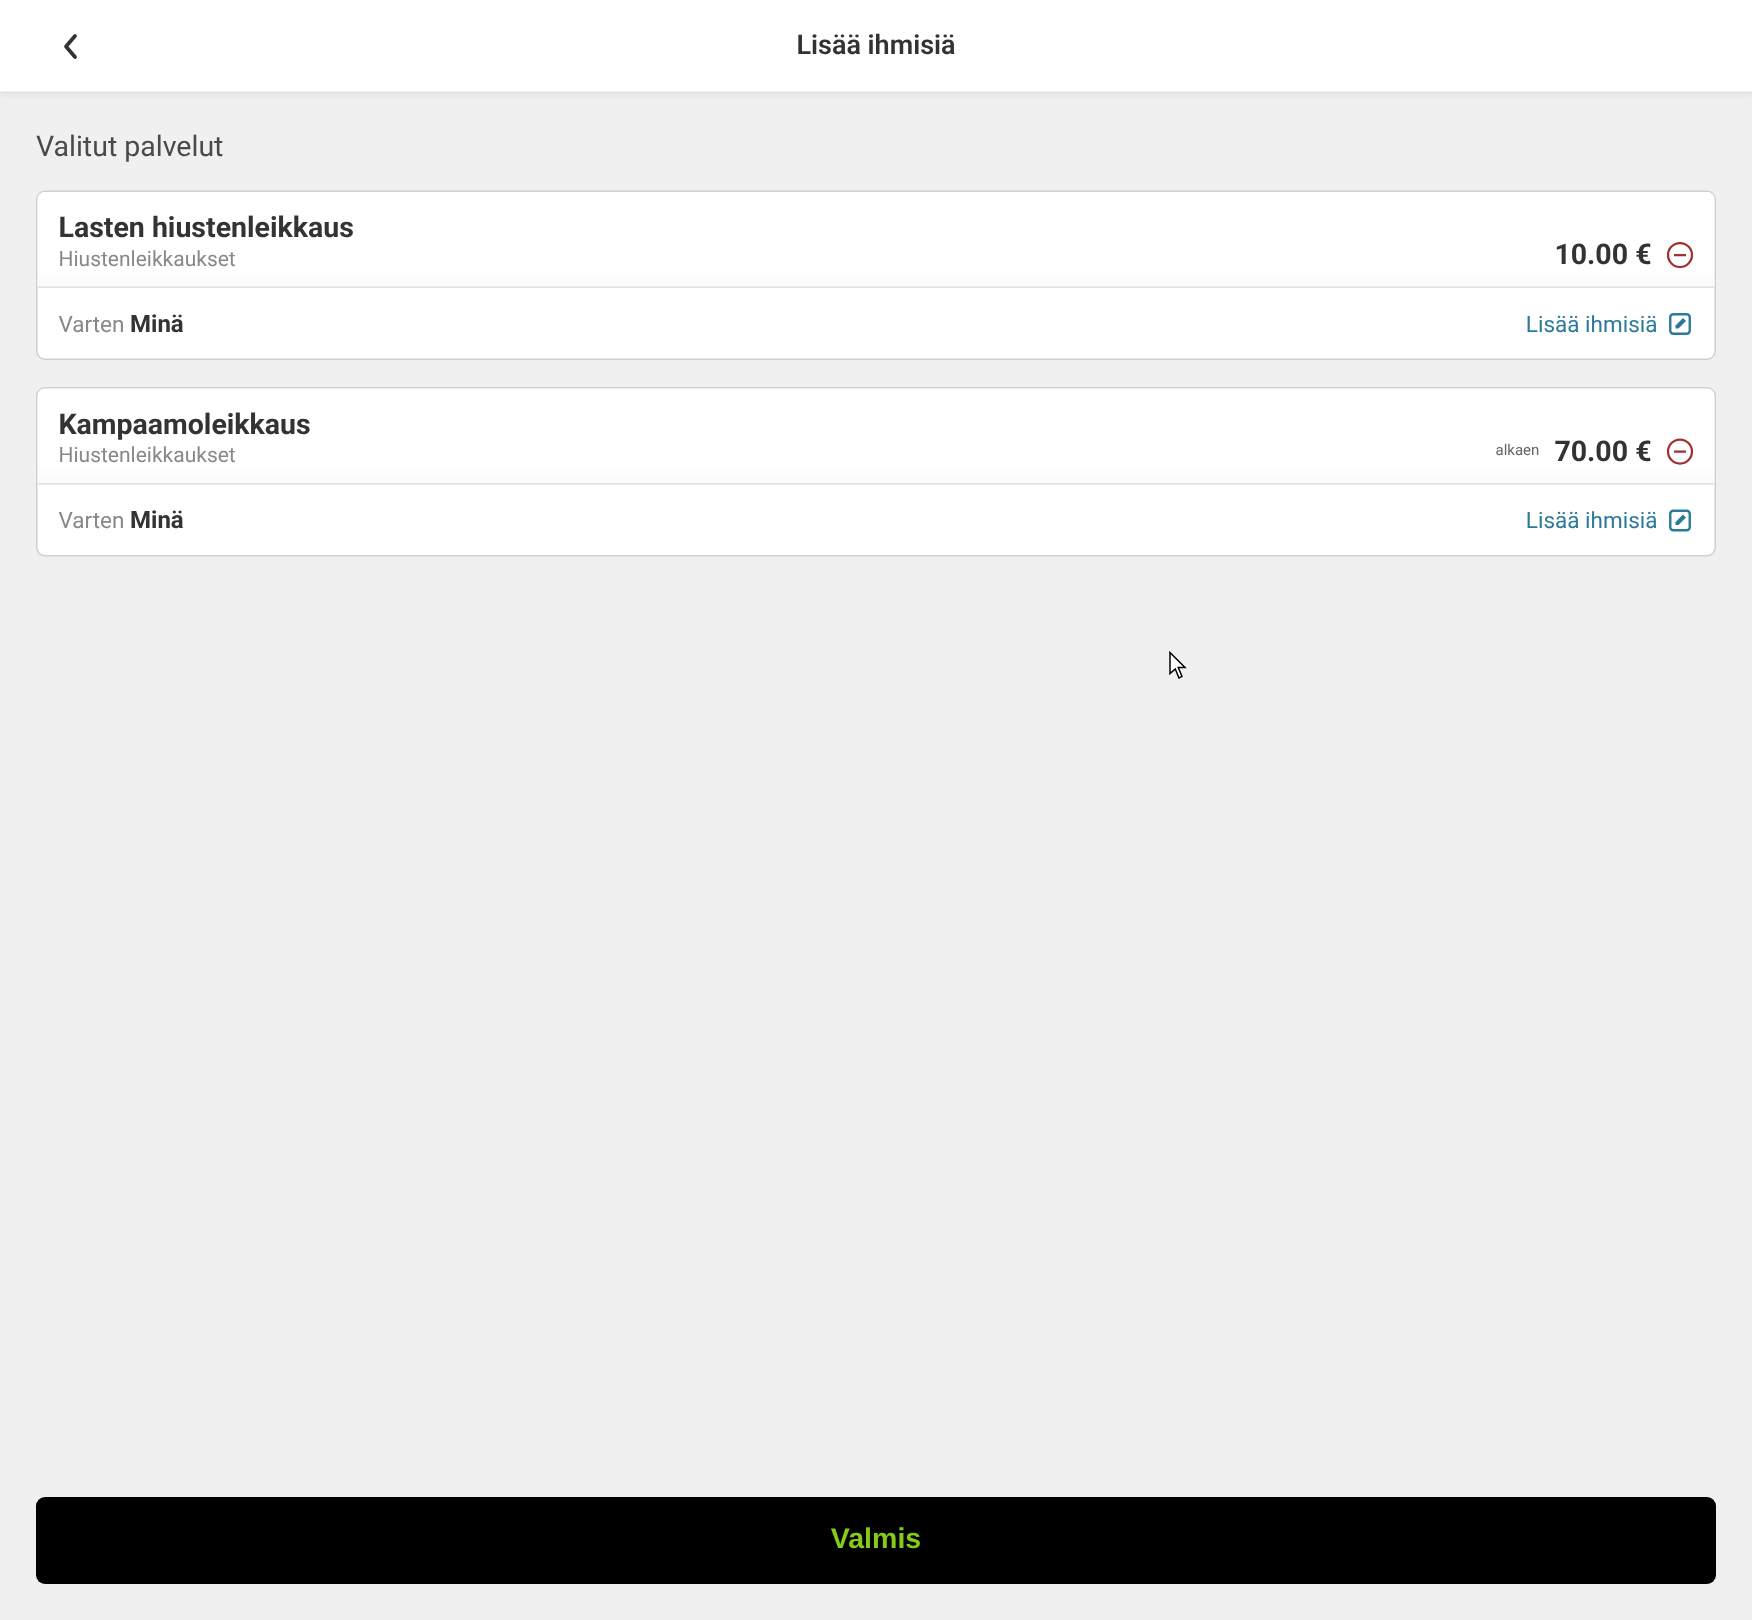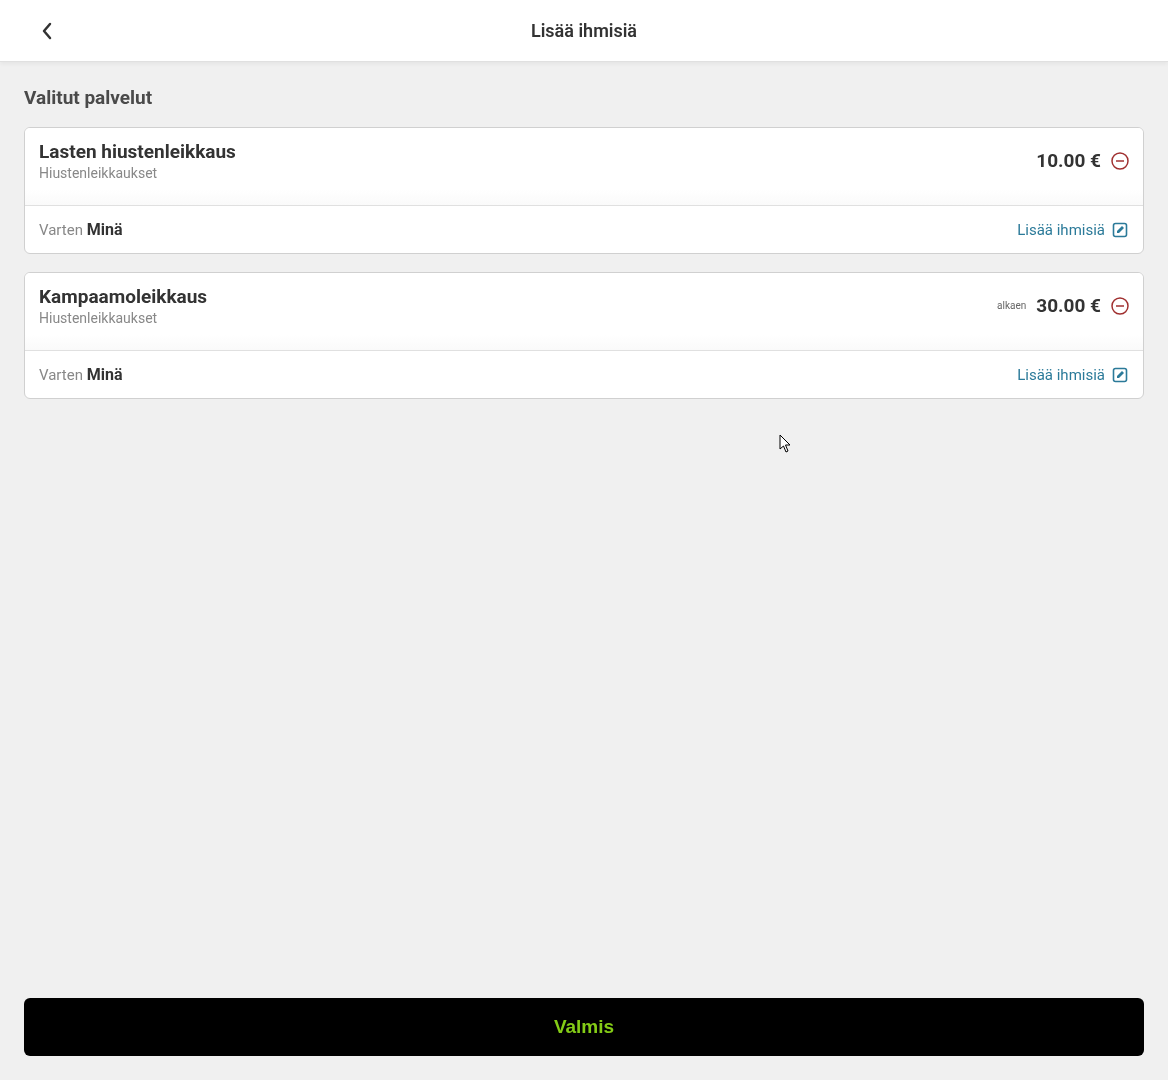--- a/index.html
+++ b/index.html
@@ -40,36 +40,36 @@
       text-align: center;
       font-size: 18px;
       font-weight: 600;
       color: #333;
     }
     .content {
       padding: 24px;
     }
     .section-title {
       font-size: 19px;
-      font-weight: 700;
+      font-weight: 400;
       color: #4a4a4a;
       margin-bottom: 18px;
     }
     .service-card {
       background: #ffffff;
       border: 1px solid #d0d0d0;
       border-radius: 6px;
       margin-bottom: 18px;
       overflow: hidden;
     }
     .service-top {
-      padding: 12px 14px 24px 14px;
+      padding: 12px 14px 10px 14px;
       display: flex;
       justify-content: space-between;
-      align-items: center;
+      align-items: flex-end;
       border-bottom: 1px solid #e0e0e0;
       background: linear-gradient(to bottom, #ffffff 0%, #ffffff 80%, #fafafa 100%);
     }
     .service-info {
       display: flex;
       flex-direction: column;
     }
     .service-name {
       font-size: 19px;
       font-weight: 700;
@@ -193,21 +193,21 @@
   </div>
 
   <div class="service-card">
     <div class="service-top">
       <div class="service-info">
         <div class="service-name">Kampaamoleikkaus</div>
         <div class="service-category">Hiustenleikkaukset</div>
       </div>
       <div class="service-price-area">
         <span class="price-prefix">alkaen</span>
-        <span class="service-price">30.00 €</span>
+        <span class="service-price">70.00 €</span>
         <div class="remove-button">
           <svg width="18" height="18" viewBox="0 0 18 18">
             <circle cx="9" cy="9" r="8" stroke="#a03030" stroke-width="1.5" fill="none"></circle>
             <line x1="5" y1="9" x2="13" y2="9" stroke="#a03030" stroke-width="1.5"></line>
           </svg>
         </div>
       </div>
     </div>
     <div class="service-bottom">
       <div>

